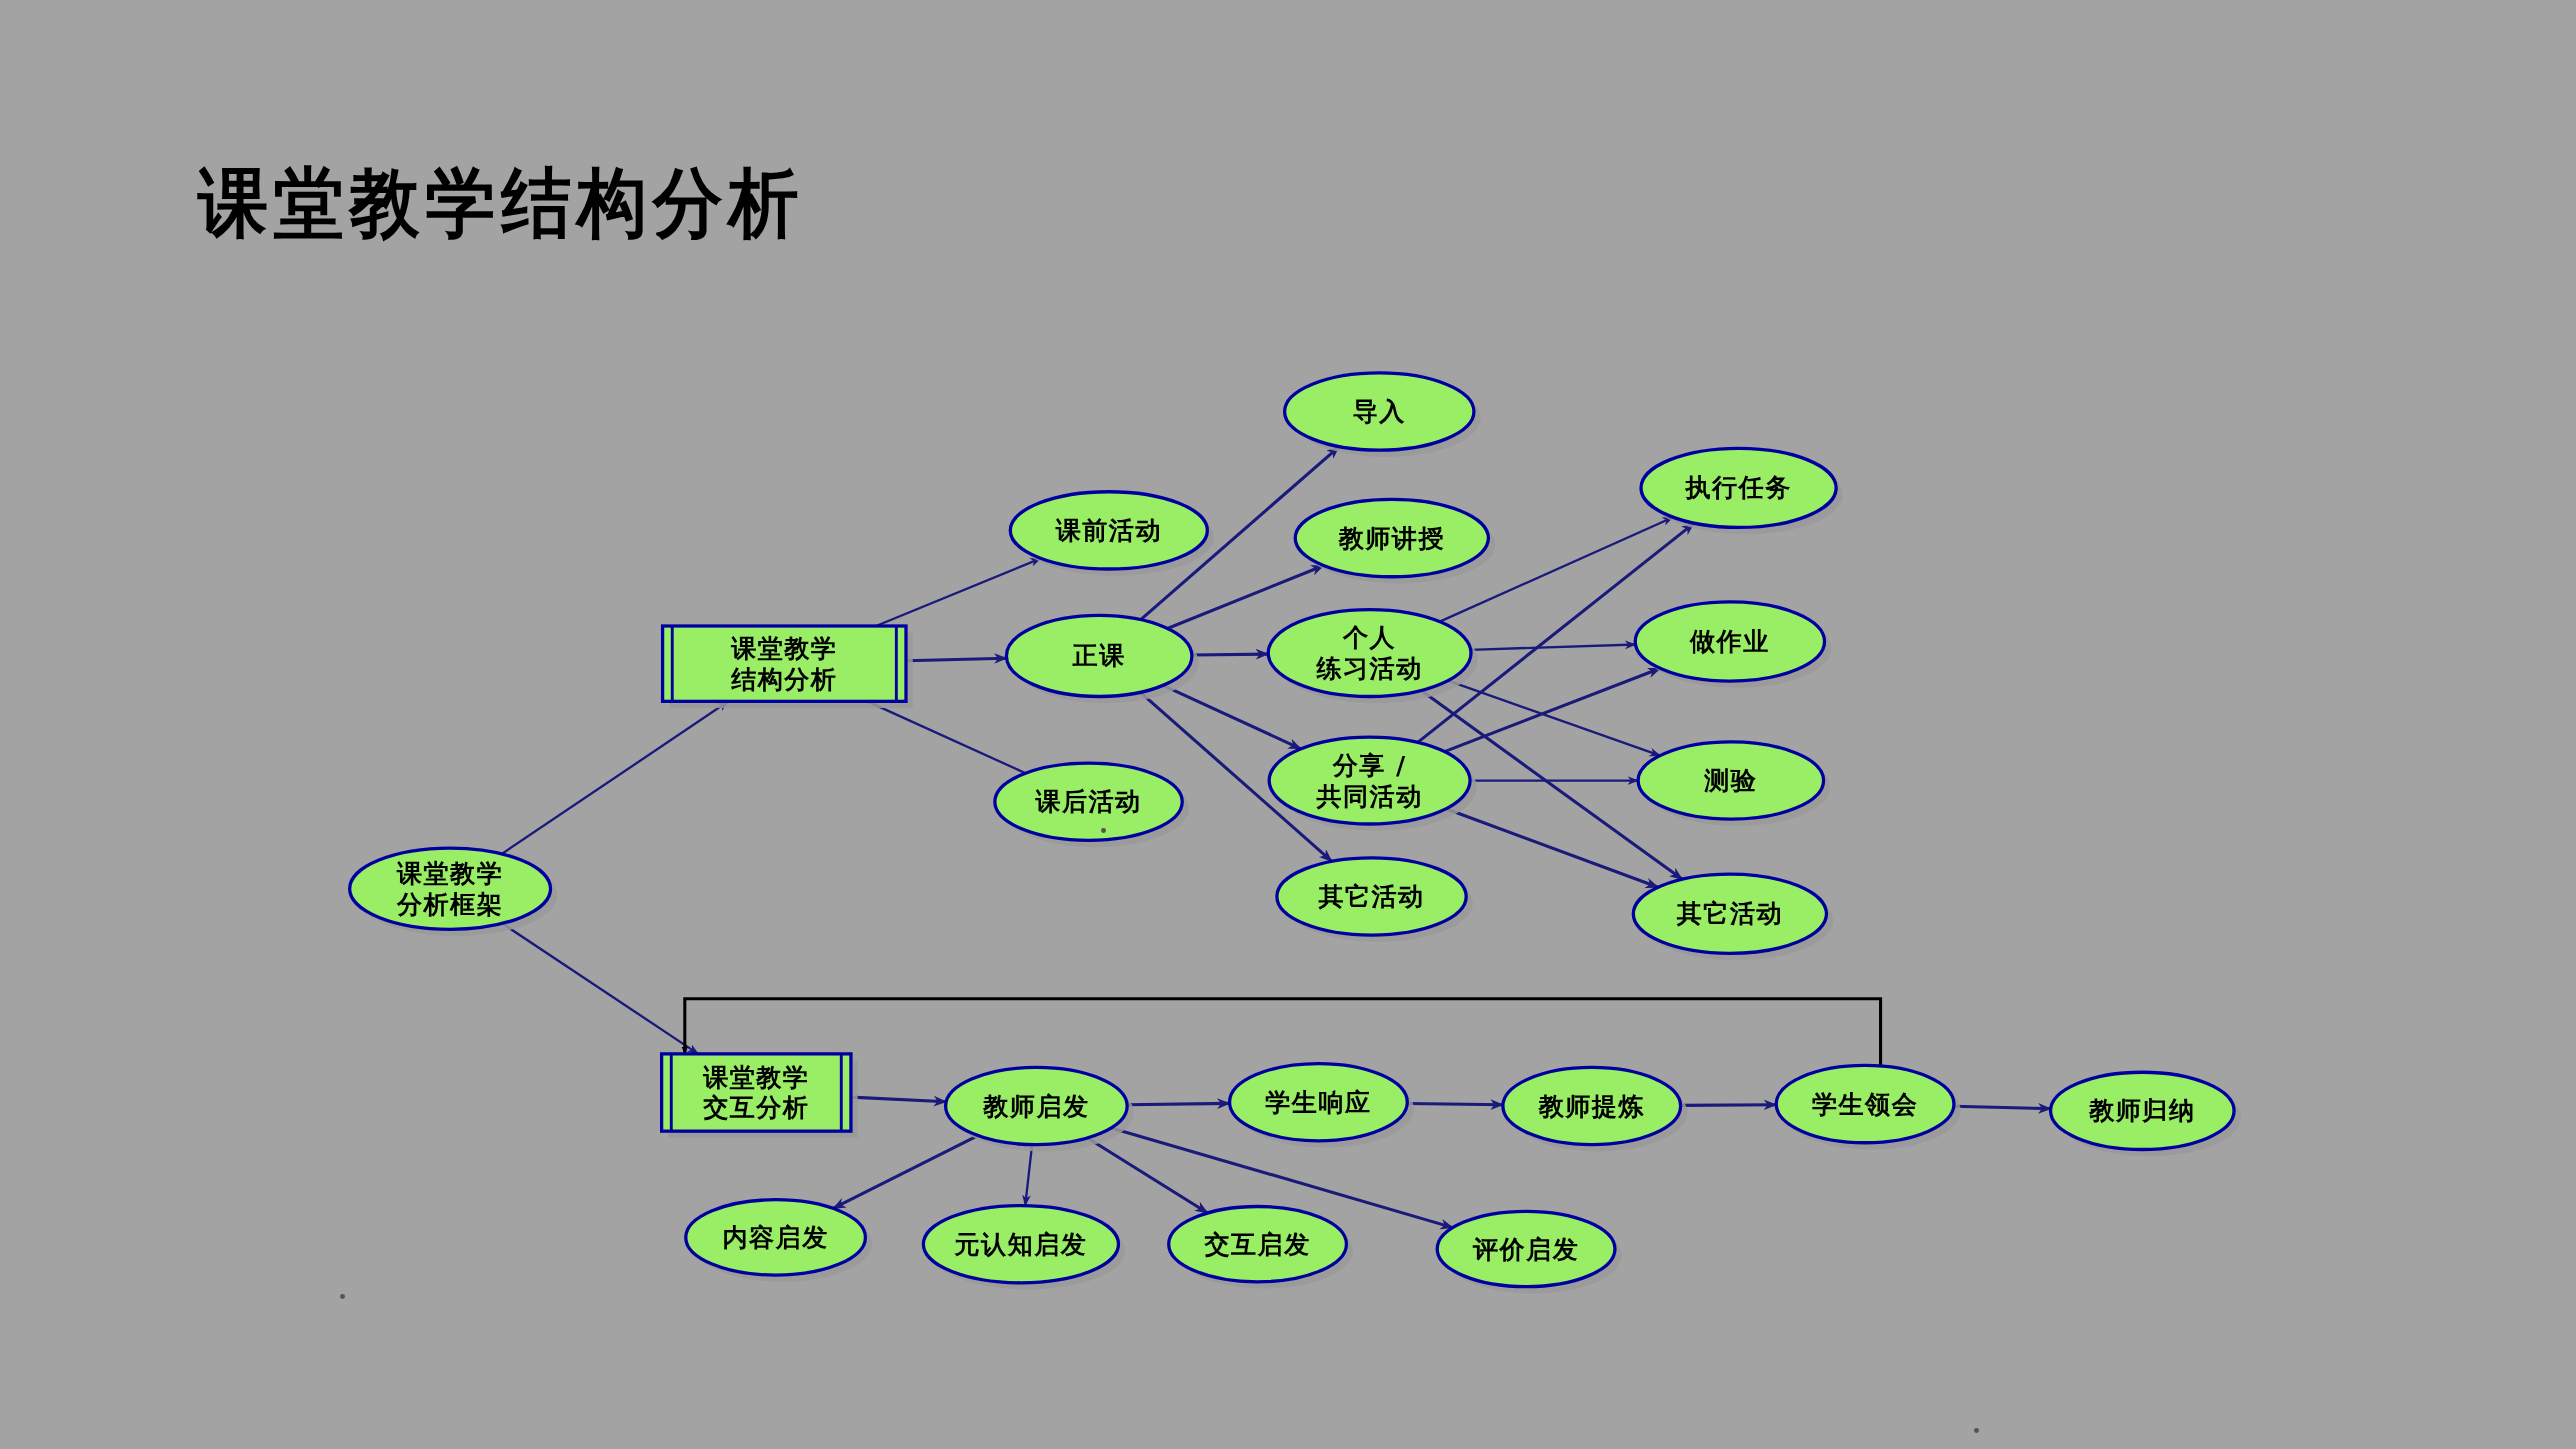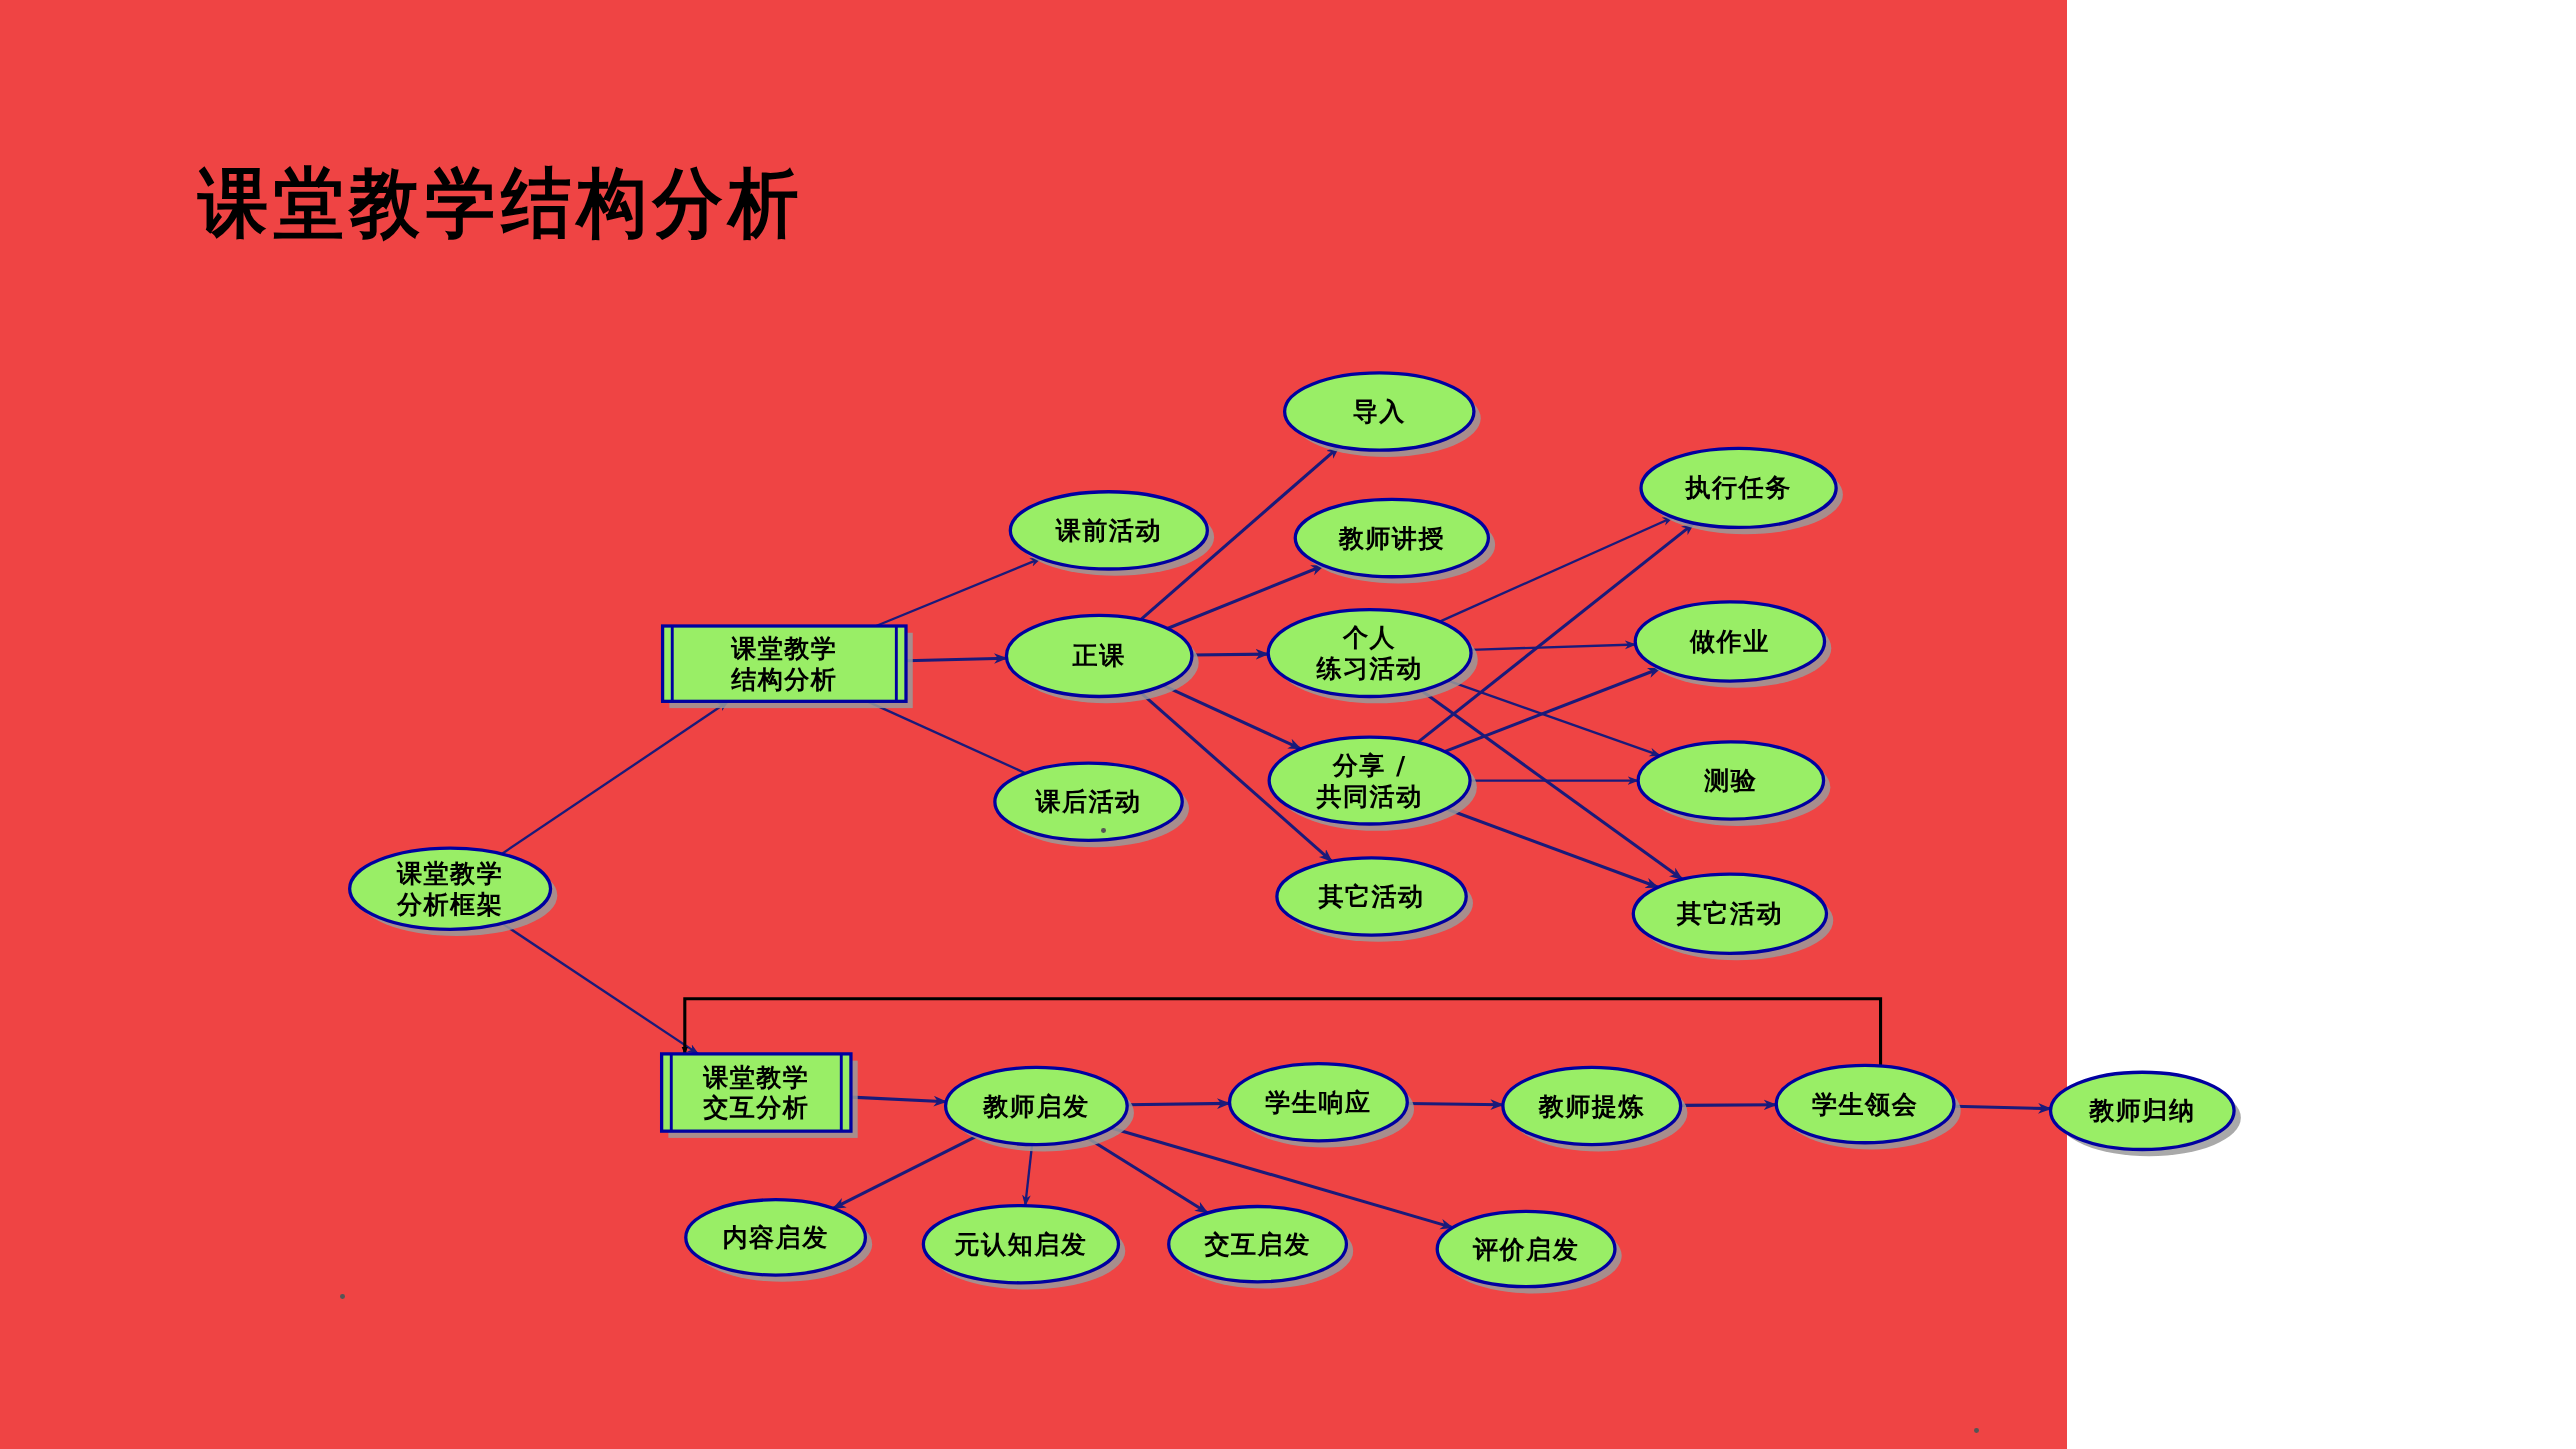--- a/index.html
+++ b/index.html
@@ -1,21 +1,21 @@
 <!DOCTYPE html>
 <html><head>
 <meta charset="utf-8">
 <style>
   html,body{margin:0;padding:0;background:#ffffff;}
   body{
     width:2576px;height:1450px;
     font-family:"DejaVu Sans","Liberation Sans",sans-serif;
     overflow:hidden;position:relative;
   }
-  #slide{position:absolute;inset:0;width:2060px;height:1450px;background:#ef4444;padding-left:7px;}
+  #slide{position:absolute;inset:0;width:2576px;height:1450px;background:#a3a3a3;}
   #title{
     position:absolute;left:198px;top:153px;
     font-family:"DejaVu Sans","Liberation Sans",sans-serif;
     font-weight:bold;font-size:70px;color:#000;
     letter-spacing:5.8px;white-space:nowrap;
     transform:scaleY(1.08);transform-origin:left top;
   }
   svg#graph{position:absolute;left:0;top:0;width:2576px;height:1450px;}
   .nodelabel{
     font-family:"DejaVu Sans","Liberation Sans",sans-serif;

